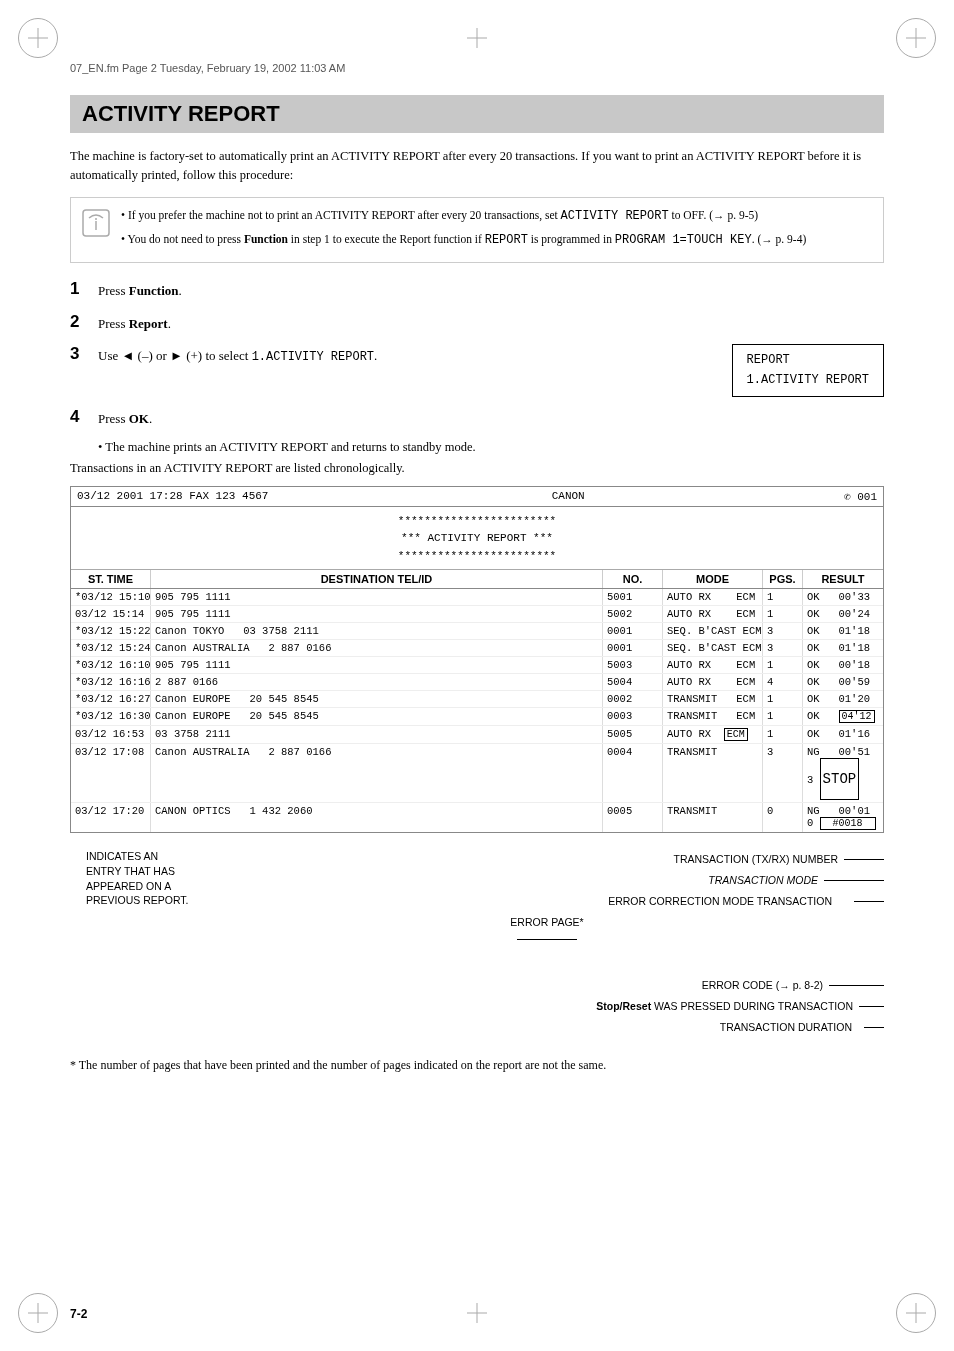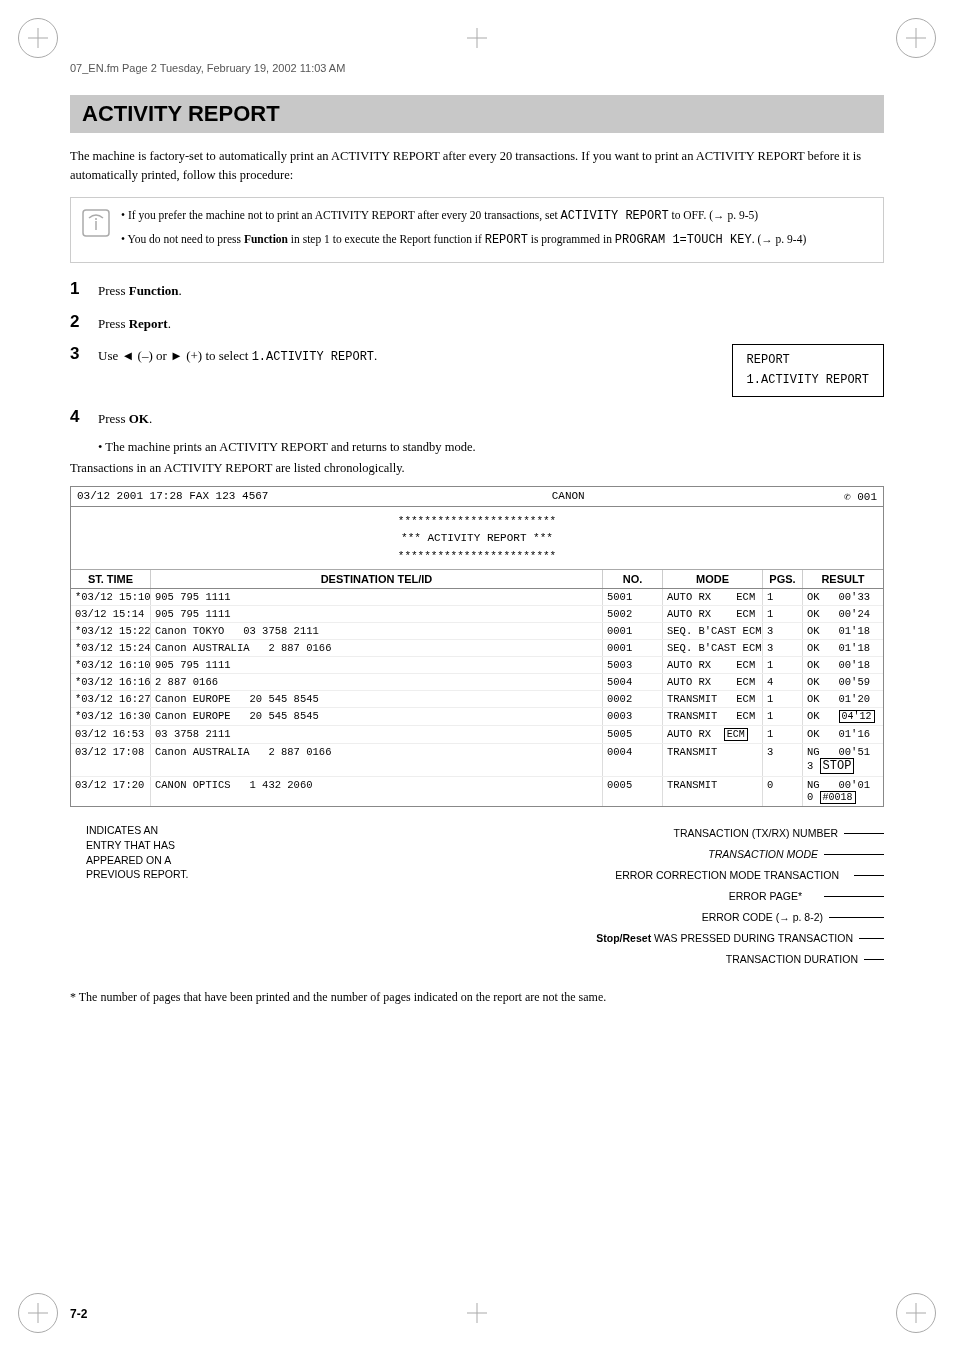--- a/index.html
+++ b/index.html
@@ -243,27 +243,27 @@
 
     .at-ecm-box {
       display: inline-block;
       border: 1px solid #000;
       padding: 0 2px;
       font-size: 10px;
     }
     .at-stop-box {
       display: inline-block;
       border: 1px solid #000;
-      padding: 0 2px;
-      font-size: 12px;
+      padding: 12px 2px;
+      font-size: 14px;
     }
     .at-err-box {
       display: inline-block;
       border: 1px solid #000;
-      padding: 0 2px;
+      padding: 0 12px;
       font-size: 10px;
     }
 
     
     .footnote {
       font-size: 12px;
       margin-bottom: 8px;
     }
 
     
@@ -466,37 +466,37 @@
 
     <div style="margin-left:140px; line-height:2.0; font-size:10.5px;">
       <div style="display:flex; align-items:center; gap:6px;">
         <span style="flex:1; text-align:right;">TRANSACTION (TX/RX) NUMBER</span>
         <span style="width:40px; border-top:1px solid #000; display:inline-block; vertical-align:middle;"></span>
       </div>
       <div style="display:flex; align-items:center; gap:6px;font-style:italic;">
         <span style="flex:1; text-align:right;">TRANSACTION MODE</span>
         <span style="width:60px; border-top:1px solid #000; display:inline-block; vertical-align:middle;"></span>
       </div>
-      <div style="display:flex; align-items:center; gap:15px;">
+      <div style="display:flex; align-items:center; gap:22px;">
         <span style="flex:1; text-align:right;">ERROR CORRECTION MODE TRANSACTION</span>
         <span style="width:30px; border-top:1px solid #000; display:inline-block; vertical-align:middle;"></span>
       </div>
-      <div style="display:flex; align-items:center; gap:22px;">
+      <div style="display:flex; align-items:center; gap:6px;flex-direction:column;">
         <span style="flex:1; text-align:right;">ERROR PAGE*</span>
         <span style="width:60px; border-top:1px solid #000; display:inline-block; vertical-align:middle;"></span>
       </div>
-      <div style="display:flex; align-items:center; gap:6px;">
+      <div style="display:flex; align-items:center; gap:6px;margin-top:35px;">
         <span style="flex:1; text-align:right;">ERROR CODE (→ p. 8-2)</span>
         <span style="width:55px; border-top:1px solid #000; display:inline-block; vertical-align:middle;"></span>
       </div>
       <div style="display:flex; align-items:center; gap:6px;">
         <span style="flex:1; text-align:right;"><b>Stop/Reset</b> WAS PRESSED DURING TRANSACTION</span>
         <span style="width:25px; border-top:1px solid #000; display:inline-block; vertical-align:middle;"></span>
       </div>
-      <div style="display:flex; align-items:center; gap:6px;">
+      <div style="display:flex; align-items:center; gap:12px;">
         <span style="flex:1; text-align:right;">TRANSACTION DURATION</span>
         <span style="width:20px; border-top:1px solid #000; display:inline-block; vertical-align:middle;"></span>
       </div>
     </div>
   </div>
 
   <p class="footnote">*  The number of pages that have been printed and the number of pages indicated on the report are not the same.</p>
 
 </div>
 

